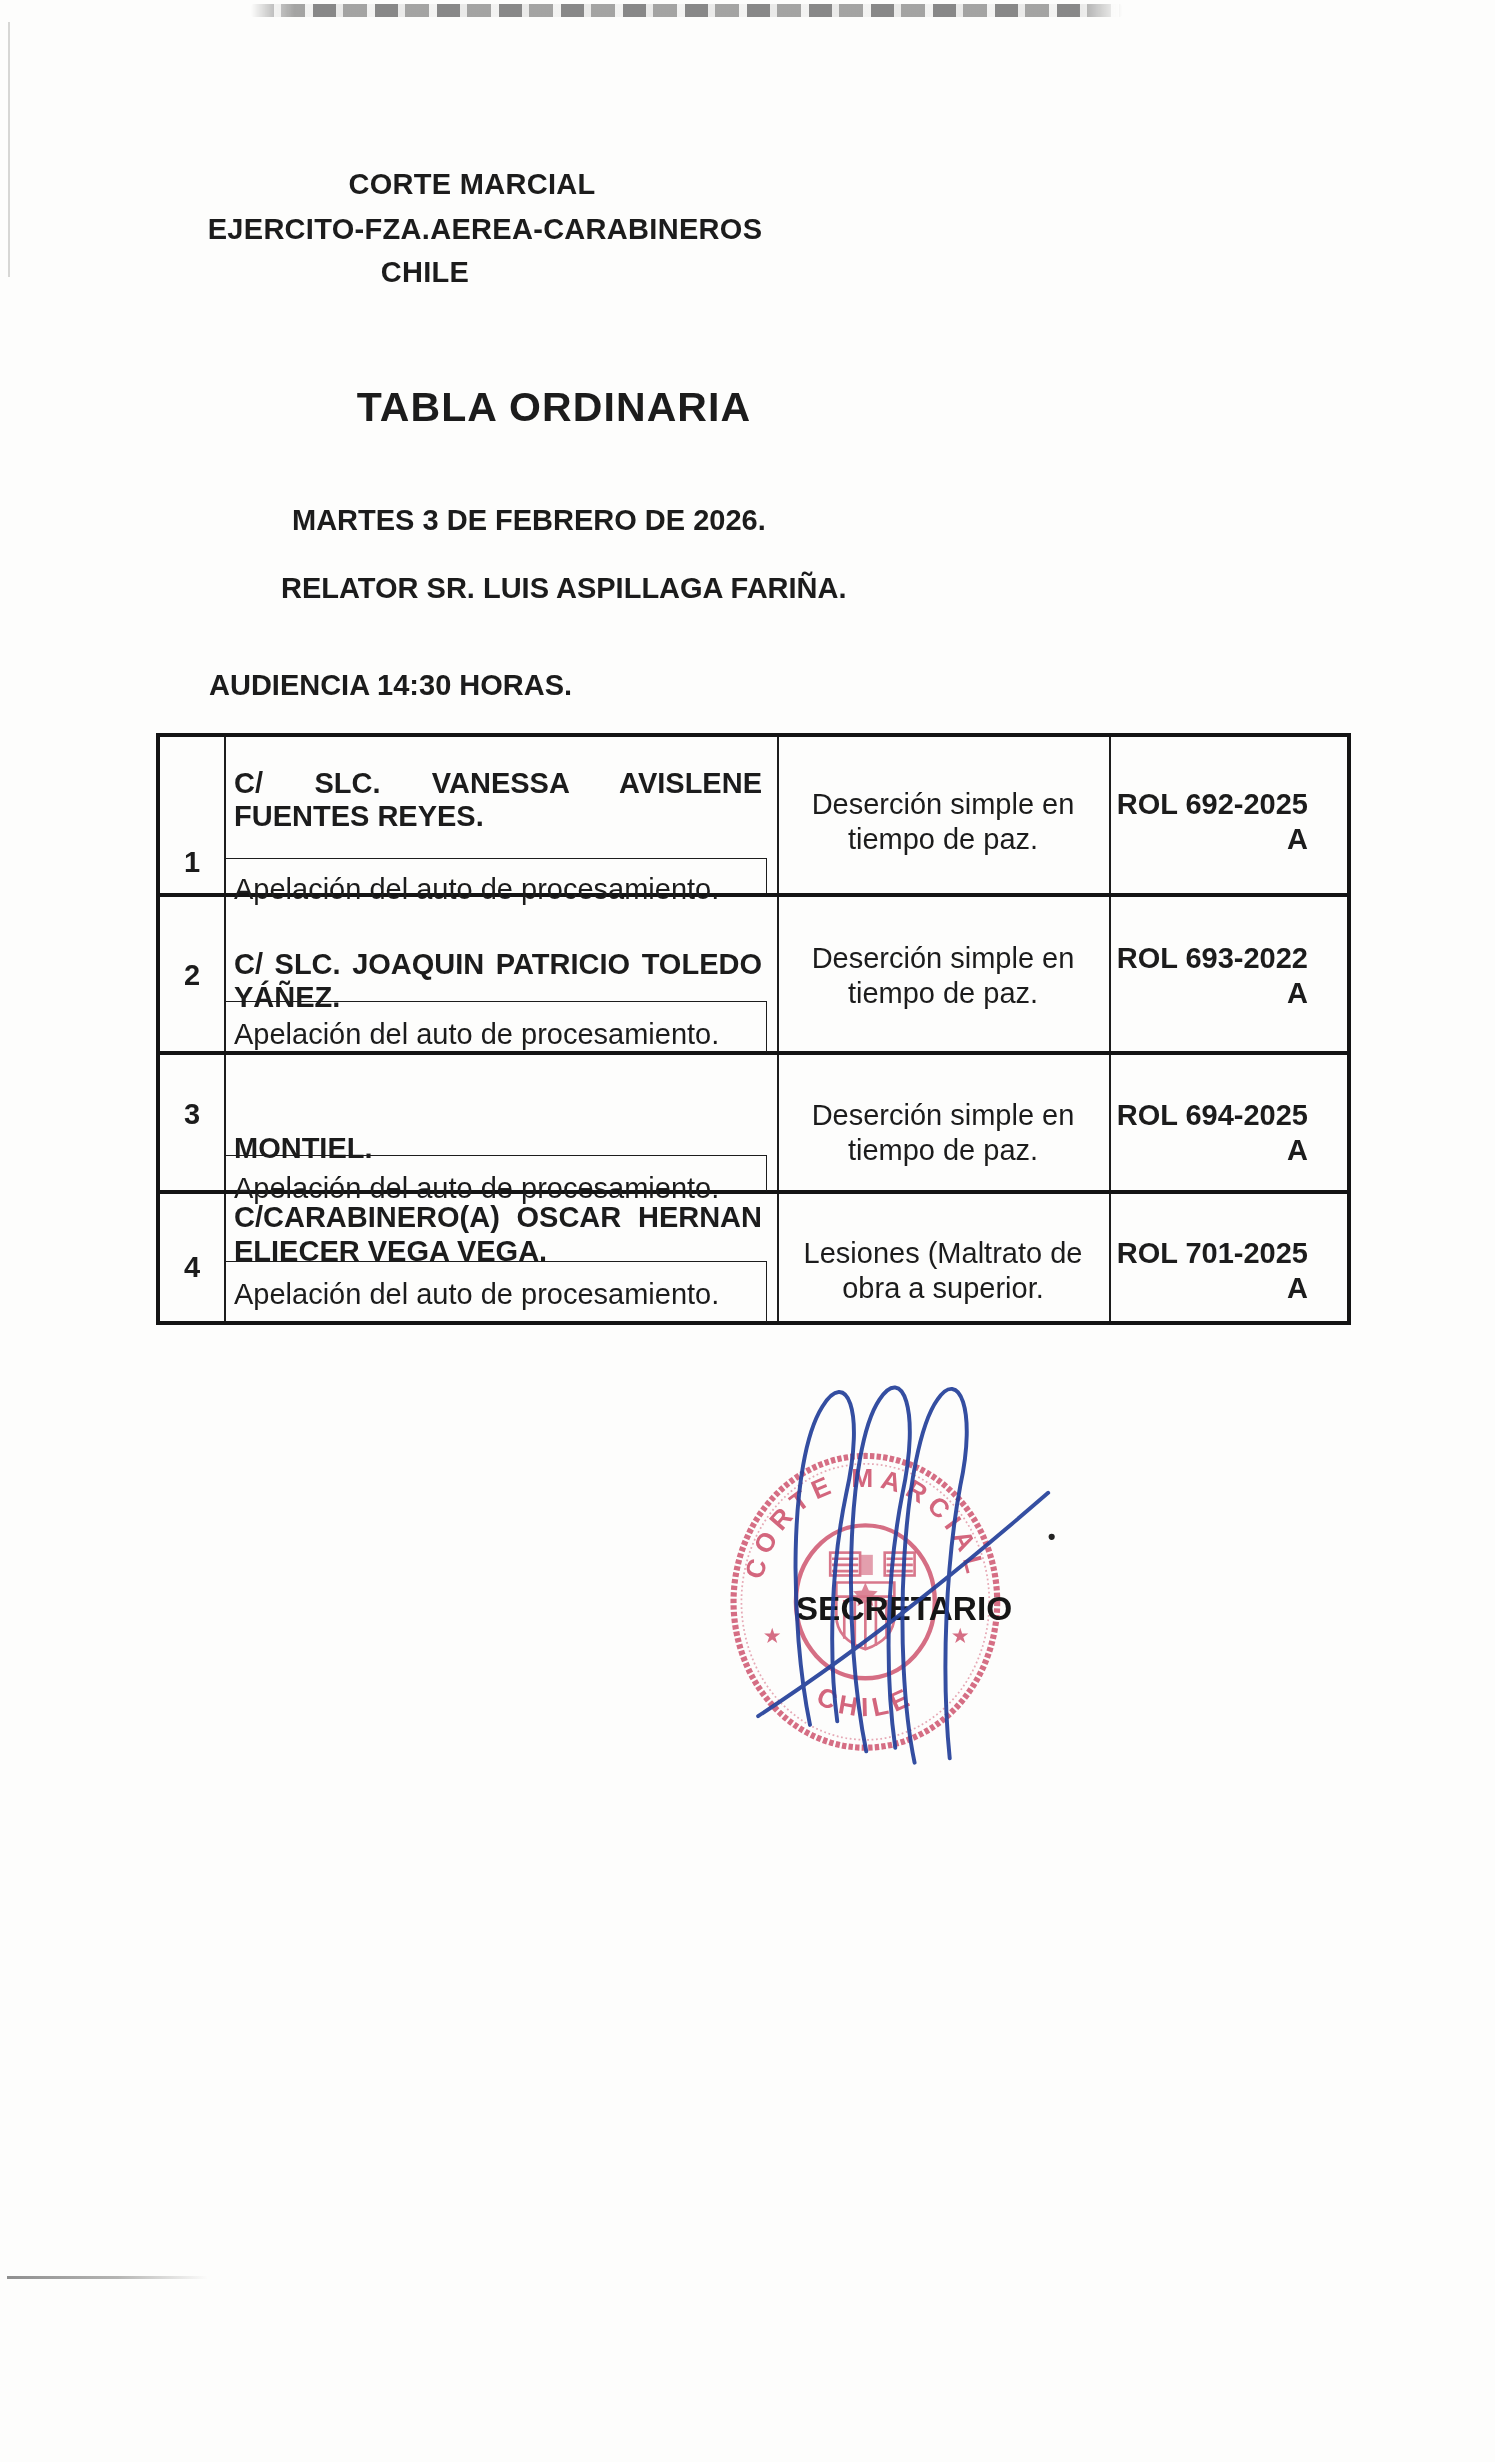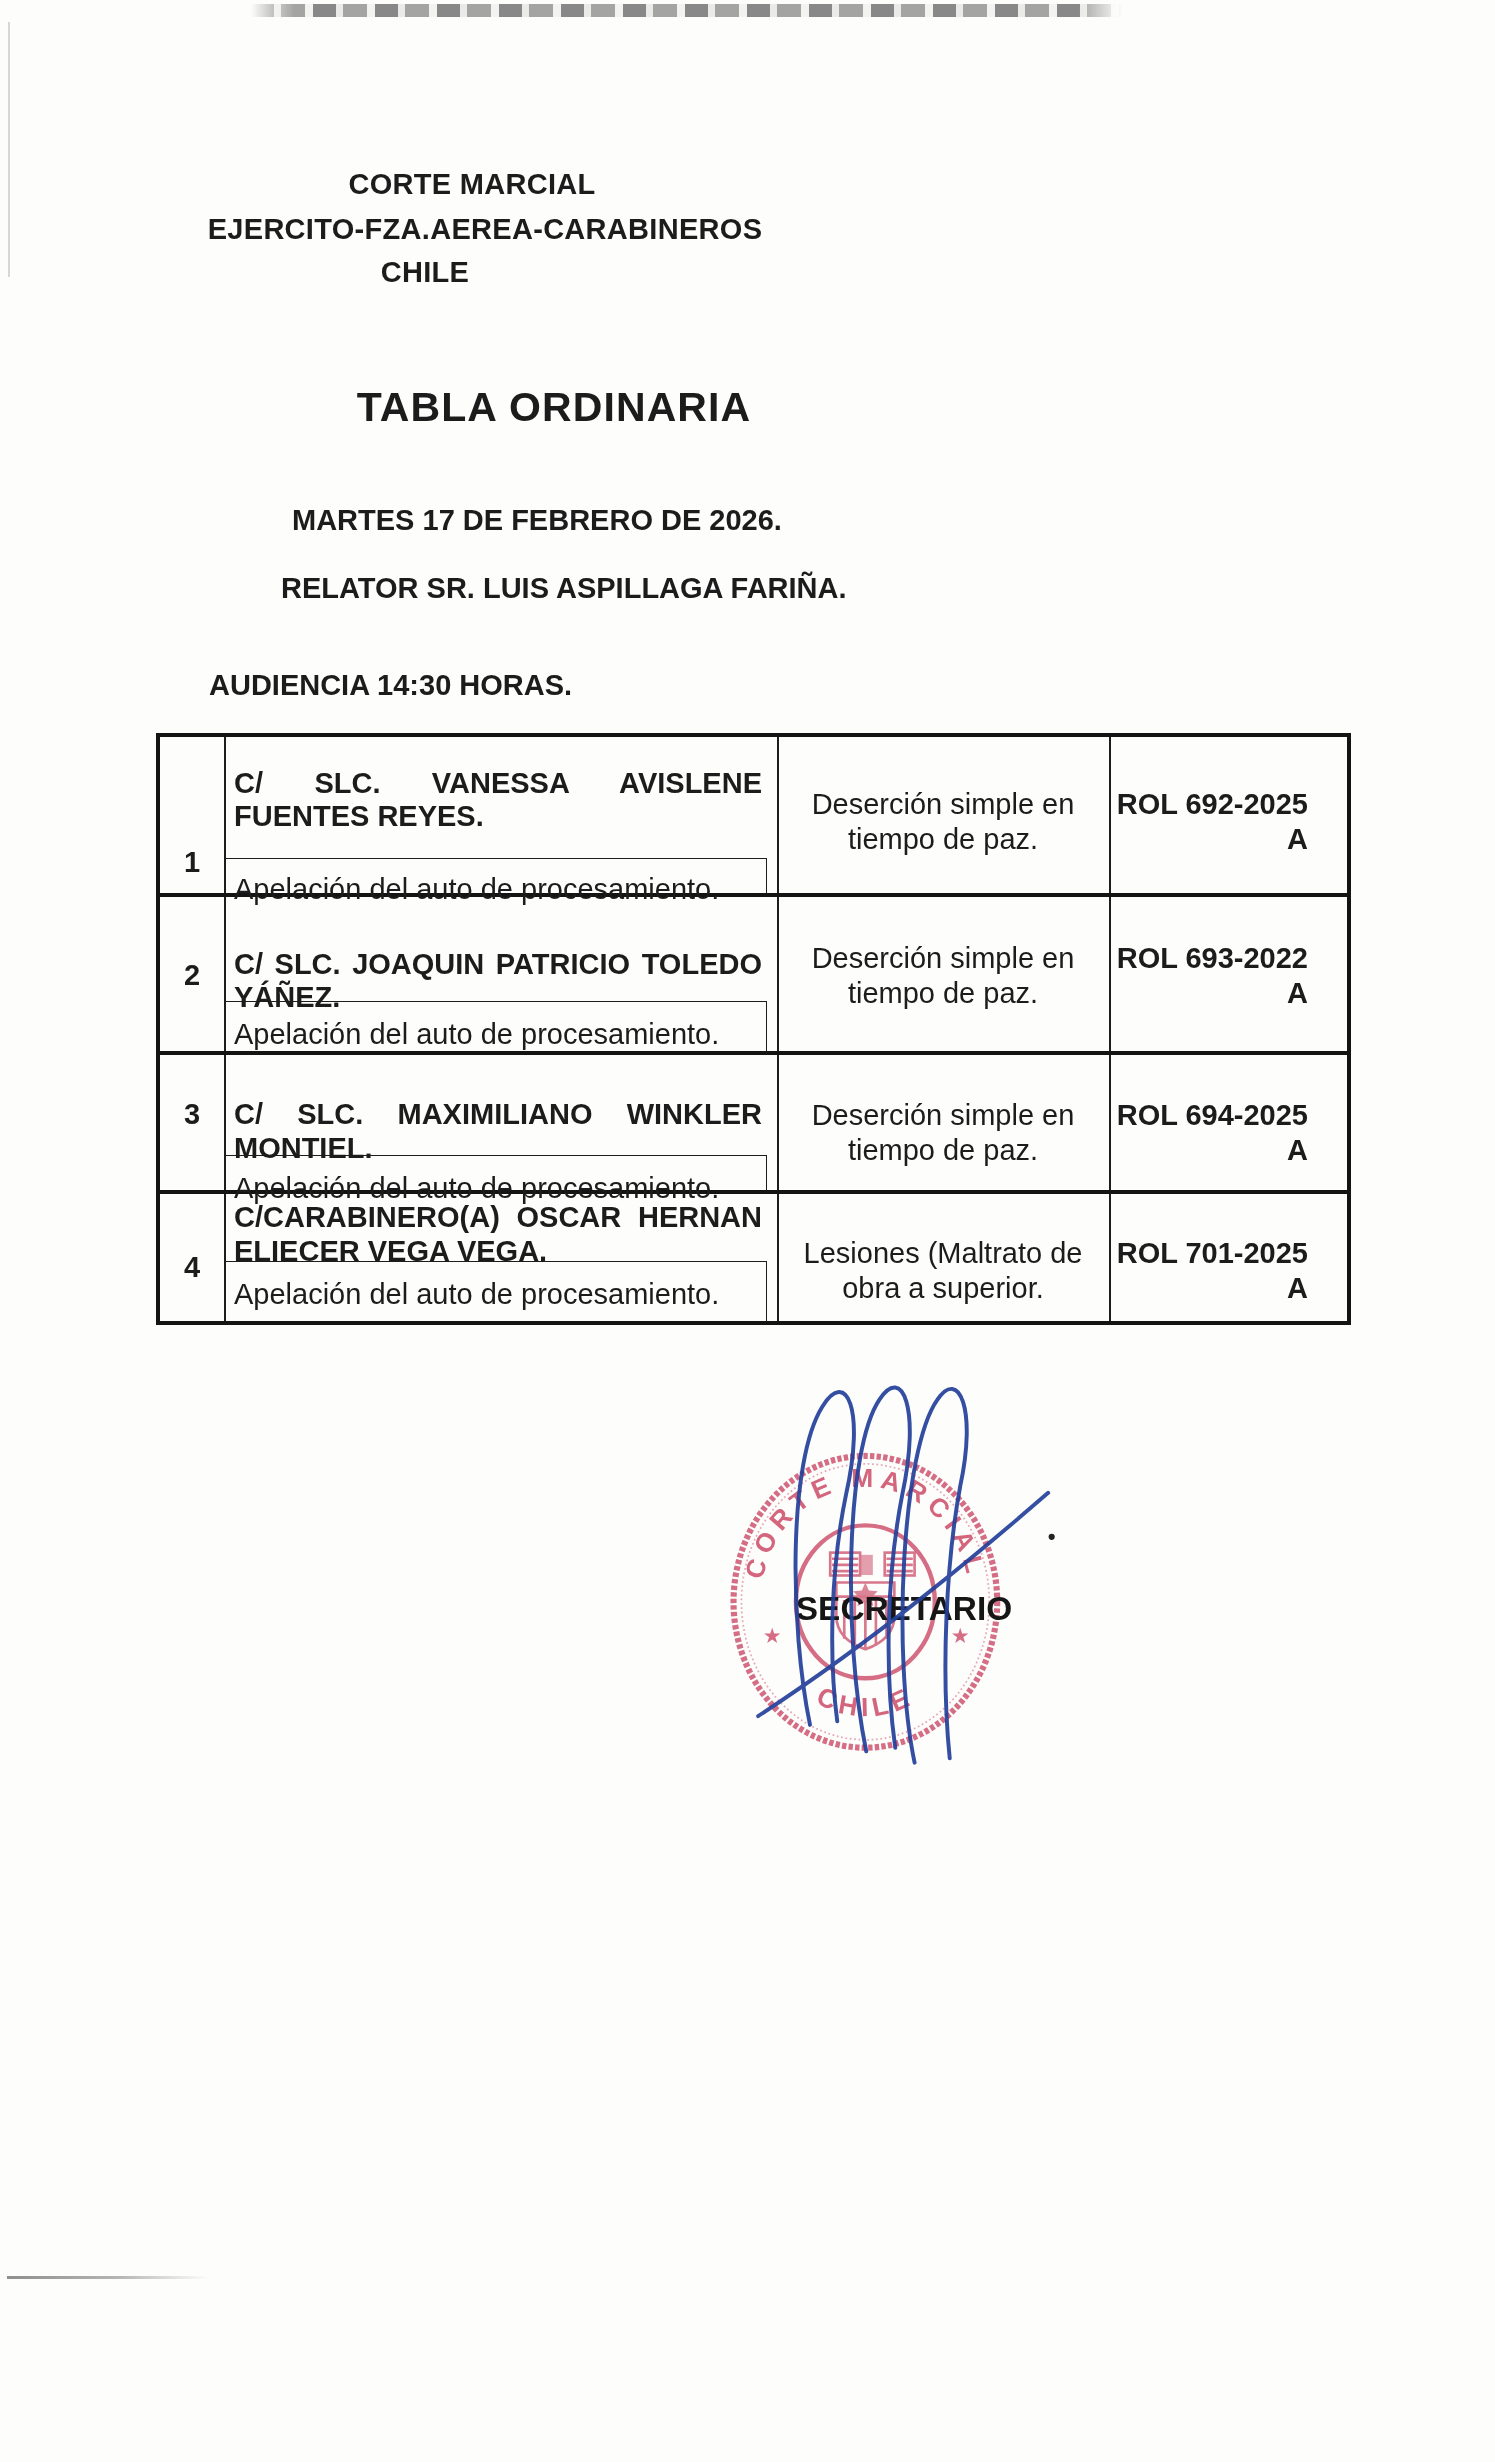--- a/index.html
+++ b/index.html
@@ -47,21 +47,21 @@
 
   <div class="abs scan-top"></div>
   <div class="abs scan-left"></div>
   <div class="abs scan-bottom"></div>
 
   <div class="abs h-line ctr" style="left:472px;top:168px">CORTE MARCIAL</div>
   <div class="abs h-line ctr" style="left:485px;top:213px">EJERCITO-FZA.AEREA-CARABINEROS</div>
   <div class="abs h-line ctr" style="left:425px;top:256px">CHILE</div>
 
   <div class="abs title ctr" style="left:554px;top:384px">TABLA ORDINARIA</div>
-  <div class="abs sub" style="left:292px;top:504px">MARTES 17 DE FEBRERO DE 2026.</div>
+  <div class="abs sub" style="left:292px;top:504px">MARTES 3 DE FEBRERO DE 2026.</div>
   <div class="abs sub" style="left:281px;top:572px">RELATOR SR. LUIS ASPILLAGA FARIÑA.</div>
   <div class="abs sub" style="left:209px;top:669px">AUDIENCIA 14:30 HORAS.</div>
 
   <div class="abs tbl">
 
     <div class="vline" style="left:64px;height:584px"></div>
     <div class="vline" style="left:617px;height:584px"></div>
     <div class="vline" style="left:949px;height:584px"></div>
 
     <div class="hsep" style="top:156px"></div>
@@ -93,21 +93,20 @@
     <div class="crime" style="top:204px">
       <div>Deserción simple en</div>
       <div>tiempo de paz.</div>
     </div>
     <div class="rol" style="top:204px">
       <div>ROL 693-2022</div>
       <div>A</div>
     </div>
 
     <div class="num" style="top:361px">3</div>
-    <div class="case1" style="top:361px">C/ SLC. MAXIMILIANO WINKLER</div>
     <div class="case2" style="top:395px">MONTIEL.</div>
     <div class="motion" style="top:425px">Apelación del auto de procesamiento.</div>
     <div class="crime" style="top:361px">
       <div>Deserción simple en</div>
       <div>tiempo de paz.</div>
     </div>
     <div class="rol" style="top:361px">
       <div>ROL 694-2025</div>
       <div>A</div>
     </div>

